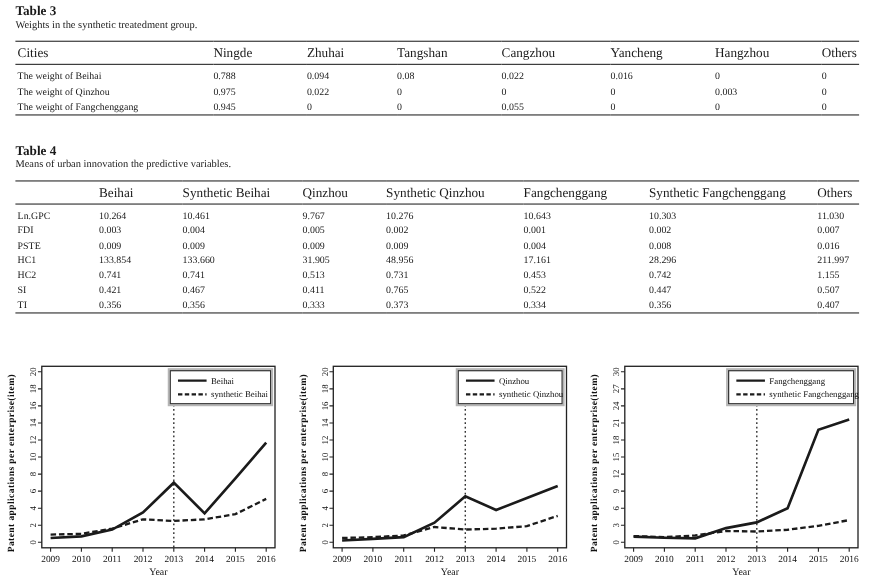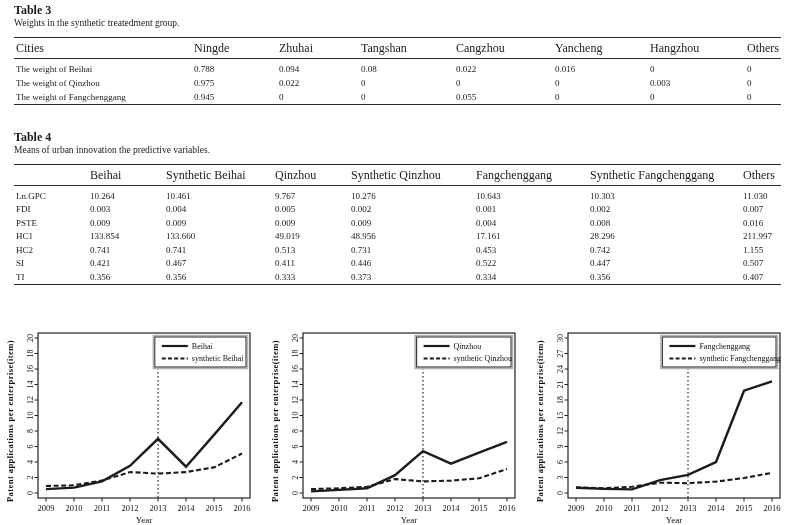--- a/index.html
+++ b/index.html
@@ -142,42 +142,42 @@
             <td>0.009</td>
             <td>0.009</td>
             <td>0.004</td>
             <td>0.008</td>
             <td>0.016</td>
           </tr>
           <tr>
             <td>HC1</td>
             <td>133.854</td>
             <td>133.660</td>
-            <td>49.019</td>
+            <td>31.905</td>
             <td>48.956</td>
             <td>17.161</td>
             <td>28.296</td>
             <td>211.997</td>
           </tr>
           <tr>
             <td>HC2</td>
             <td>0.741</td>
             <td>0.741</td>
             <td>0.513</td>
             <td>0.731</td>
             <td>0.453</td>
             <td>0.742</td>
             <td>1.155</td>
           </tr>
           <tr>
             <td>SI</td>
             <td>0.421</td>
             <td>0.467</td>
             <td>0.411</td>
-            <td>0.446</td>
+            <td>0.765</td>
             <td>0.522</td>
             <td>0.447</td>
             <td>0.507</td>
           </tr>
           <tr>
             <td>TI</td>
             <td>0.356</td>
             <td>0.356</td>
             <td>0.333</td>
             <td>0.373</td>

